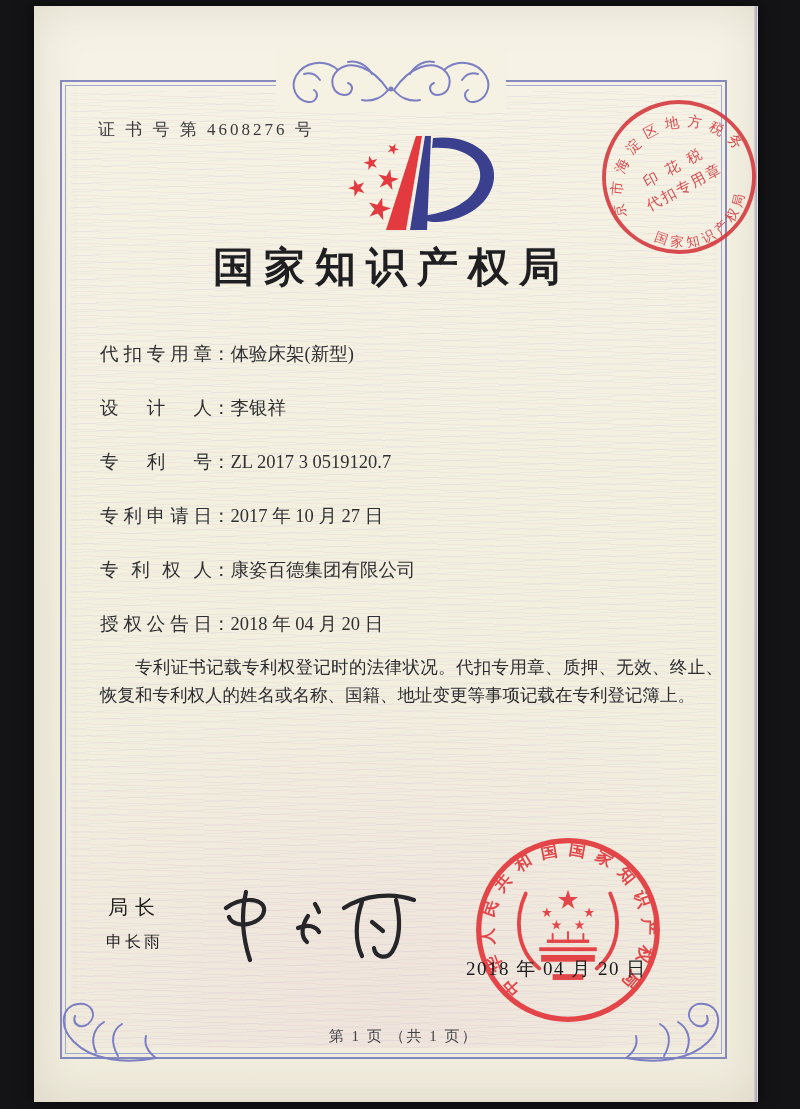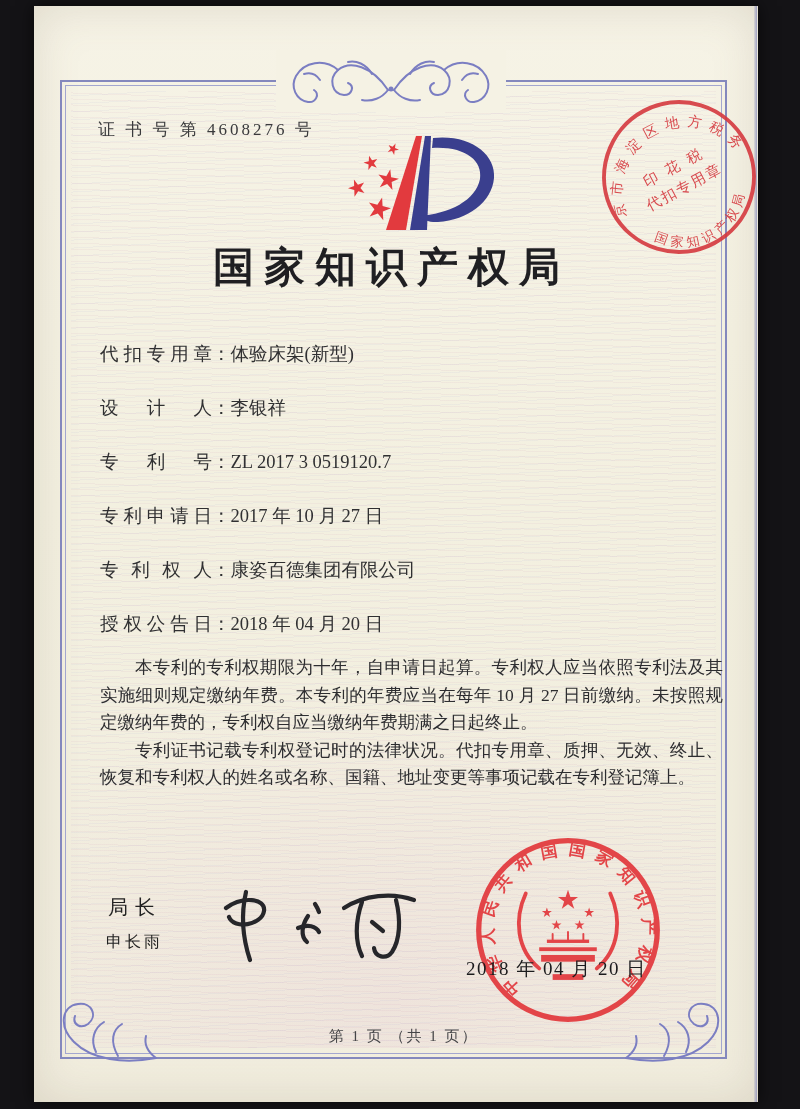--- a/index.html
+++ b/index.html
@@ -155,21 +155,20 @@
     </div>
     <div class="field-row">
       <span class="flabel">专利权人</span><span>：</span><span>康姿百德集团有限公司</span>
     </div>
     <div class="field-row">
       <span class="flabel">授权公告日</span><span>：</span><span>2018 年 04 月 20 日</span>
     </div>
   </div>
 
   <div class="abs paras">
-    <p>本专利的专利权期限为十年，自申请日起算。专利权人应当依照专利法及其实施细则规定缴纳年费。本专利的年费应当在每年 10 月 27 日前缴纳。未按照规定缴纳年费的，专利权自应当缴纳年费期满之日起终止。</p>
     <p>专利证书记载专利权登记时的法律状况。代扣专用章、质押、无效、终止、恢复和专利权人的姓名或名称、国籍、地址变更等事项记载在专利登记簿上。</p>
   </div>
 
   <div class="abs signer-title">局长</div>
   <div class="abs signer-name">申长雨</div>
 
   <div class="abs signature">
     <svg width="218" height="96" viewBox="0 0 218 96">
       <g fill="none" stroke="#26262a" stroke-width="4.2" stroke-linecap="round" stroke-linejoin="round">
         <path d="M34,14 C29,36 30,58 38,82"></path>

